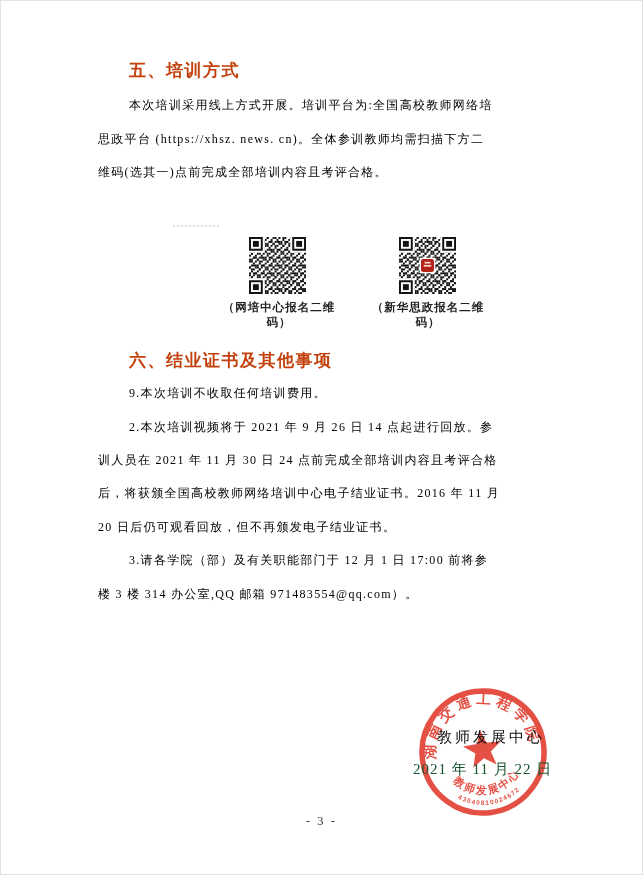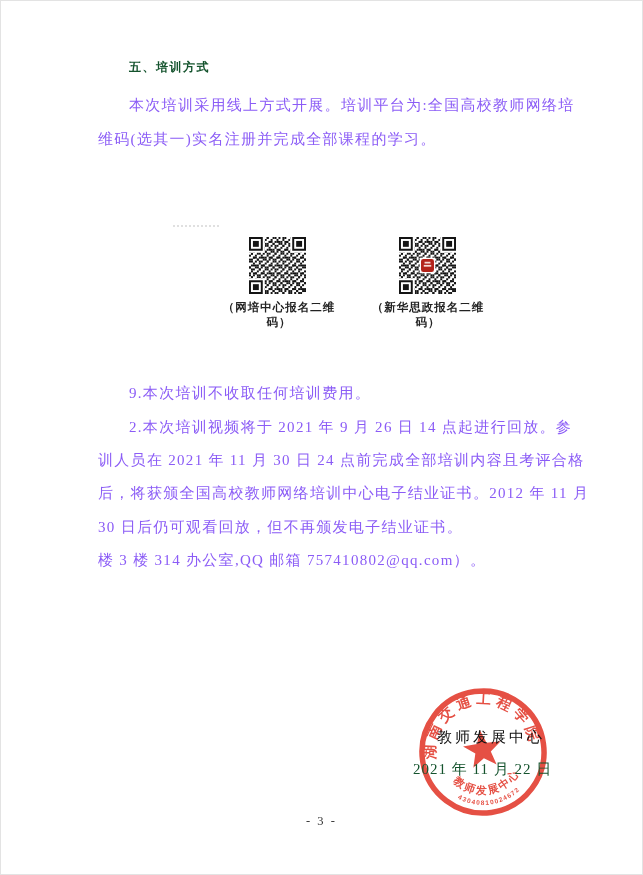--- a/index.html
+++ b/index.html
@@ -10,32 +10,32 @@
     border:1px solid #e3e3e3;
     box-sizing:border-box;
     font-family:"Liberation Serif","DejaVu Serif",serif;
     color:#1c1c1c;
     overflow:hidden;
   }
   .heading{
     position:absolute;
     font-family:"Liberation Sans","DejaVu Sans",sans-serif;
     font-weight:bold;
-    font-size:12px;
+    font-size:17px;
     letter-spacing:1.5px;
-    color:#14532d;
+    color:#c2410c;
   }
   .lines{position:absolute;left:97px;width:460px;}
   .line{
     height:33.4px;
     display:flex;align-items:center;
-    font-size:15px;
+    font-size:12px;
     letter-spacing:1.3px;
     white-space:nowrap;
-    color:#8b5cf6;
+    color:#000000;
   }
   .line.indent{padding-left:31px;}
   .qr{position:absolute;width:57px;height:57px;}
   .qr-caption{
     position:absolute;
     font-size:11.5px;font-weight:bold;
     letter-spacing:1px;text-align:center;
     color:#222;
     font-family:"Liberation Sans","DejaVu Sans",sans-serif;
   }
@@ -65,21 +65,22 @@
   }
 </style>
 </head>
 <body>
 
 <div class="page">
 
   <div class="heading" style="left:128px;top:58px;">五、培训方式</div>
   <div class="lines" style="top:88px;">
     <div class="line indent">本次培训采用线上方式开展。培训平台为:全国高校教师网络培</div>
-    <div class="line">维码(选其一)实名注册并完成全部课程的学习。</div>
+    <div class="line">思政平台 (https://xhsz. news. cn)。全体参训教师均需扫描下方二</div>
+    <div class="line">维码(选其一)点前完成全部培训内容且考评合格。</div>
   </div>
 
   <div class="smudge"></div>
 
   <svg class="qr" style="left:248px;top:236px;" viewBox="0 0 29 29">
     <defs>
       <pattern id="qrm1" width="3" height="3" patternUnits="userSpaceOnUse">
         <rect x="0" y="0" width="1" height="1" fill="#141414"></rect>
         <rect x="2" y="1" width="1" height="1" fill="#141414"></rect>
         <rect x="1" y="2" width="1" height="1" fill="#141414"></rect>
@@ -130,27 +131,29 @@
       <rect x="10.5" y="10.5" width="8" height="8" fill="#fff"></rect>
       <rect x="11.2" y="11.2" width="6.6" height="6.6" rx="1.2" fill="#b3231a"></rect>
       <rect x="13" y="12.6" width="3" height="0.9" fill="#f4d9d4"></rect>
       <rect x="12.6" y="14.2" width="3.8" height="0.9" fill="#f4d9d4"></rect>
     </g>
   </svg>
 
   <div class="qr-caption" style="left:220px;top:299px;width:116px;">（网培中心报名二维码）</div>
   <div class="qr-caption" style="left:366px;top:299px;width:122px;">（新华思政报名二维码）</div>
 
+  <div class="heading" style="left:128px;top:348px;">六、结业证书及其他事项</div>
   <div class="lines" style="top:376px;">
     <div class="line indent">9.本次培训不收取任何培训费用。</div>
     <div class="line indent">2.本次培训视频将于 2021 年 9 月 26 日 14 点起进行回放。参</div>
     <div class="line">训人员在 2021 年 11 月 30 日 24 点前完成全部培训内容且考评合格</div>
-    <div class="line">后，将获颁全国高校教师网络培训中心电子结业证书。2012 年 11 月</div>
-    <div class="line">30 日后仍可观看回放，但不再颁发电子结业证书。</div>
-    <div class="line">楼 3 楼 314 办公室,QQ 邮箱 757410802@qq.com）。</div>
+    <div class="line">后，将获颁全国高校教师网络培训中心电子结业证书。2016 年 11 月</div>
+    <div class="line">20 日后仍可观看回放，但不再颁发电子结业证书。</div>
+    <div class="line indent">3.请各学院（部）及有关职能部门于 12 月 1 日 17:00 前将参</div>
+    <div class="line">楼 3 楼 314 办公室,QQ 邮箱 971483554@qq.com）。</div>
   </div>
 
   <svg class="seal" viewBox="0 0 150 150">
     <circle cx="75" cy="75" r="61" fill="none" stroke="#e2382b" stroke-width="5.5"></circle>
     <polygon fill="#e2382b" points="75,53 79.82,66.37 94,66.82 82.8,75.53 86.75,89.2 75,81.2 63.25,89.2 67.2,75.53 56,66.82 70.18,66.37"></polygon>
     <defs>
       <path id="arcTop" d="M29.9,91.4 A48,48 0 1 1 120.1,91.4" fill="none"></path>
       <path id="arcBottom" d="M40.6,99.1 A42,42 0 0 0 109.4,99.1" fill="none"></path>
       <path id="arcNum" d="M40.9,115.6 A53,53 0 0 0 109.1,115.6" fill="none"></path>
     </defs>

